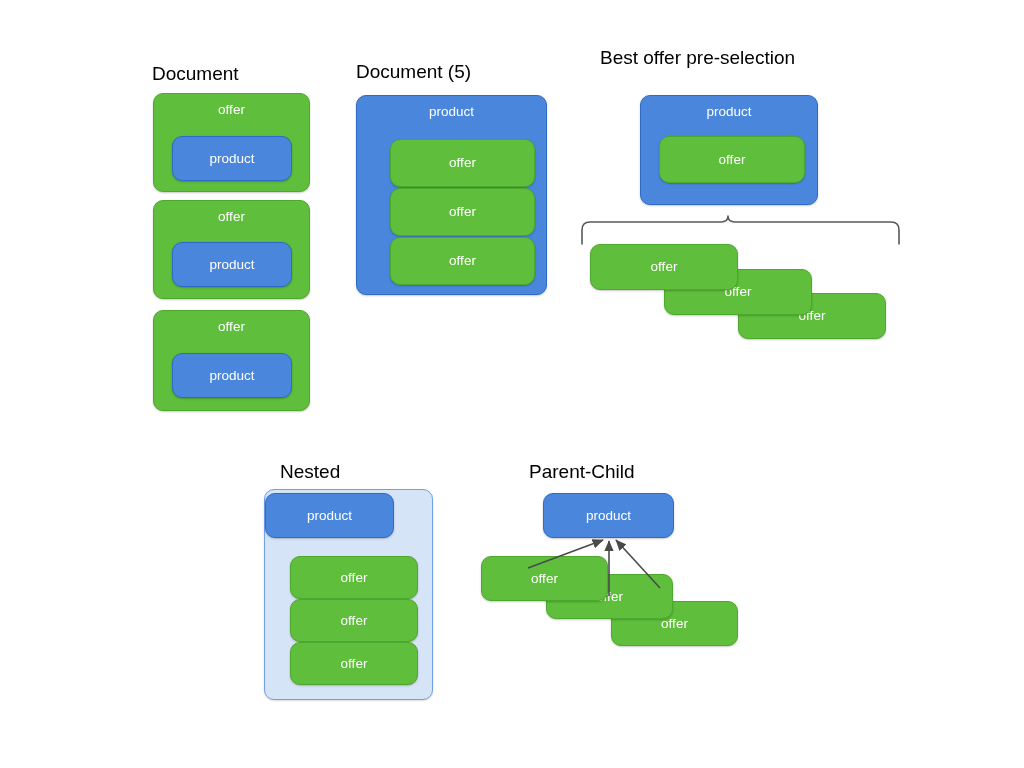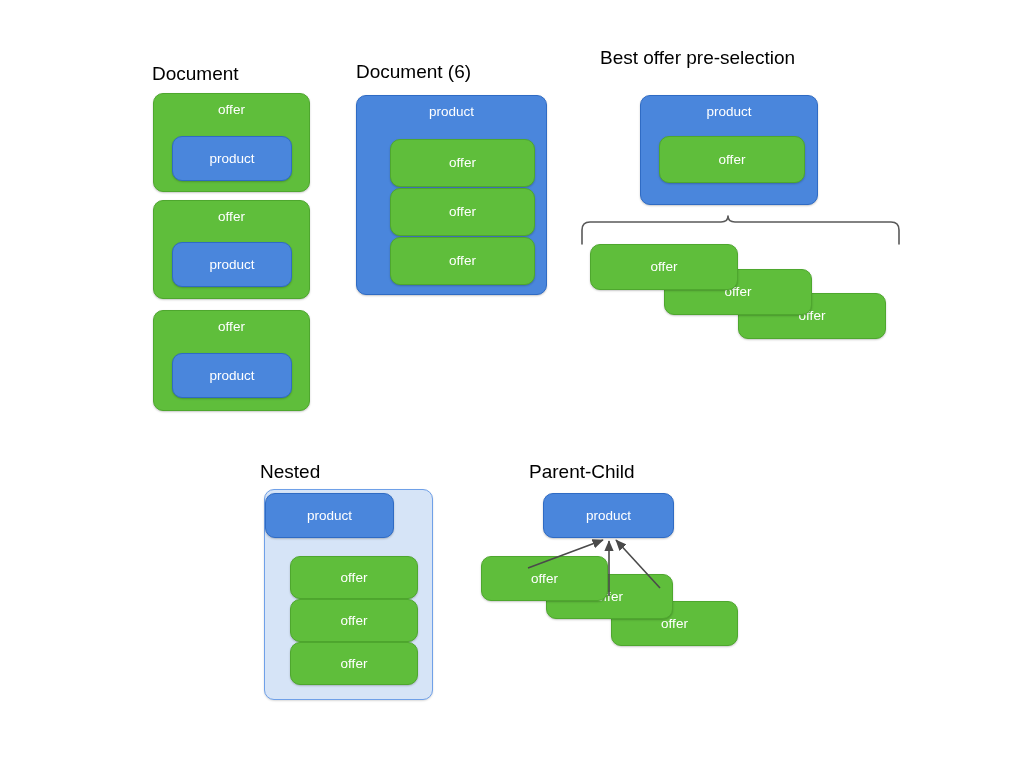--- a/index.html
+++ b/index.html
@@ -111,21 +111,21 @@
 
     <div class="box box-green" style="left:153px; top:310px; width:157px; height:101px;">
       <span class="label-top">offer</span>
     </div>
     <div class="box box-blue" style="left:172px; top:353px; width:120px; height:45px;">
       <span class="label-center">product</span>
     </div>
   </div>
 
   <div>
-    <div class="panel-title" style="left:356px; top:61px; width:191px;">Document (6)</div>
+    <div class="panel-title" style="left:356px; top:61px; width:191px;">Document (5)</div>
 
     <div class="box box-blue" style="left:356px; top:95px; width:191px; height:200px;">
       <span class="label-top">product</span>
     </div>
 
     <div class="box box-green" style="left:390px; top:139px; width:145px; height:48px;">
       <span class="label-center">offer</span>
     </div>
     <div class="box box-green" style="left:390px; top:188px; width:145px; height:48px;">
       <span class="label-center">offer</span>
@@ -154,21 +154,21 @@
     </div>
     <div class="box box-green" style="left:664px; top:269px; width:148px; height:46px; z-index:2;">
       <span class="label-center">offer</span>
     </div>
     <div class="box box-green" style="left:590px; top:244px; width:148px; height:46px; z-index:3;">
       <span class="label-center">offer</span>
     </div>
   </div>
 
   <div>
-    <div class="panel-title" style="left:260px; top:461px; width:169px;">Nested</div>
+    <div class="panel-title" style="left:280px; top:461px; width:169px;">Nested</div>
 
     <div class="box box-lightblue" style="left:264px; top:489px; width:169px; height:211px;"></div>
 
     <div class="box box-blue" style="left:265px; top:493px; width:129px; height:45px;">
       <span class="label-center">product</span>
     </div>
 
     <div class="box box-green" style="left:290px; top:556px; width:128px; height:43px;">
       <span class="label-center">offer</span>
     </div>

